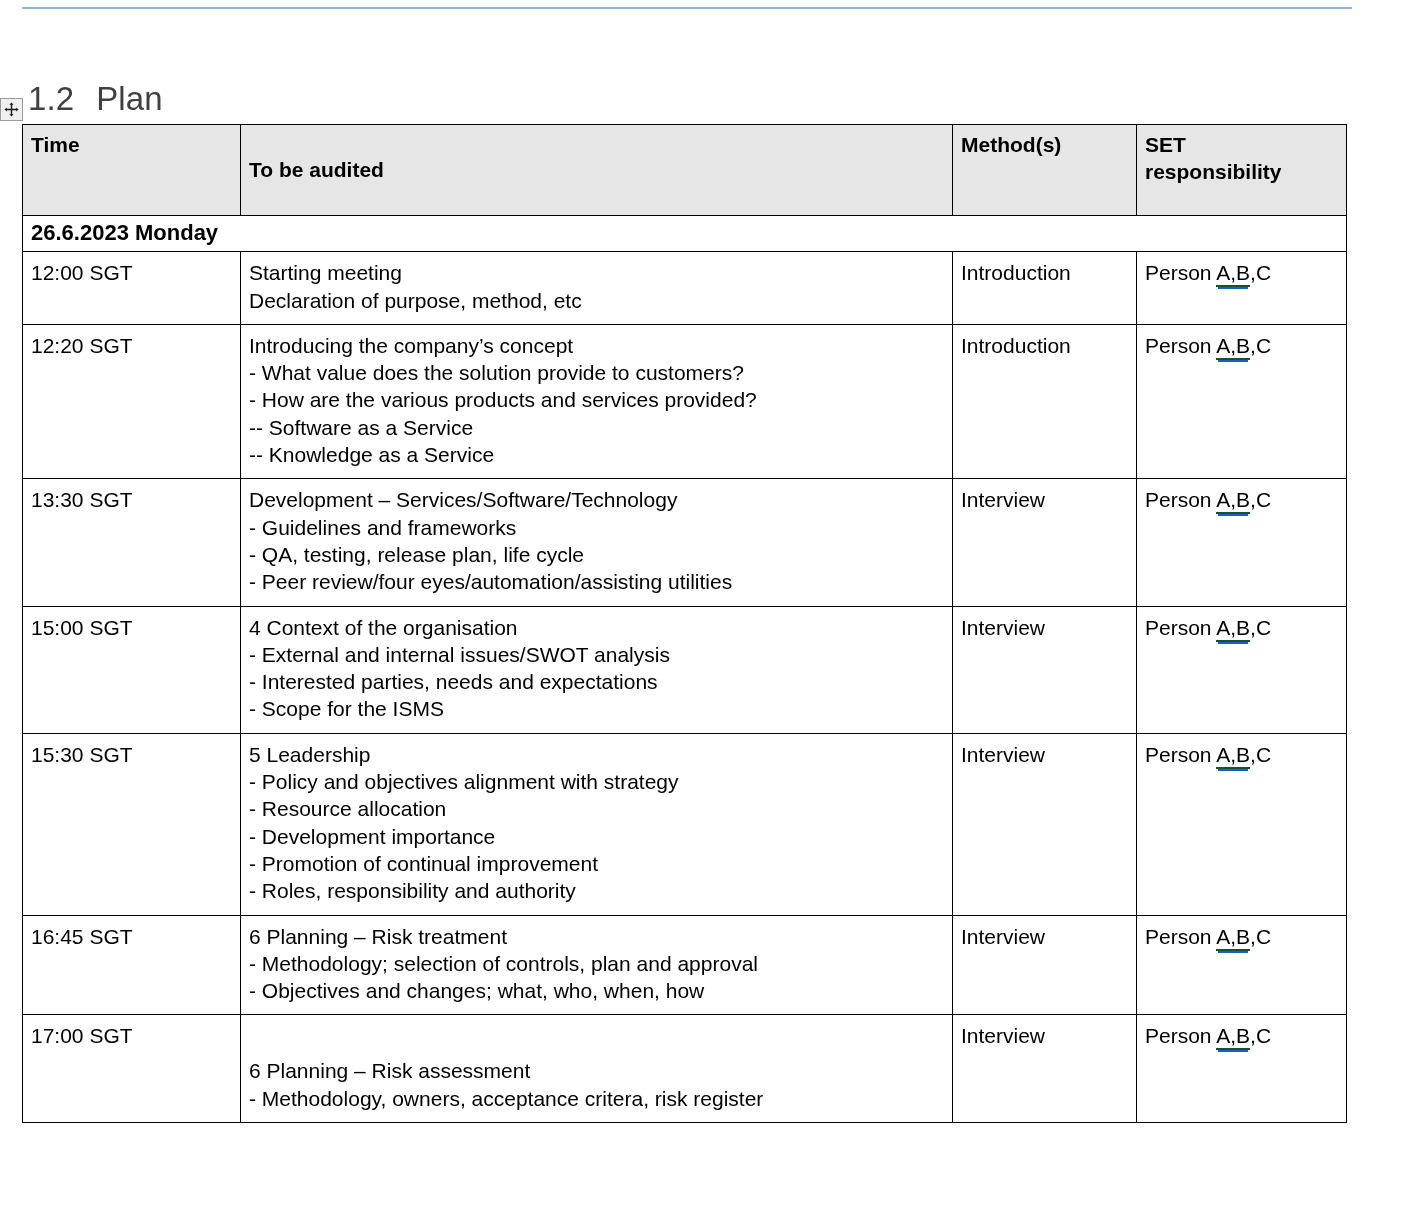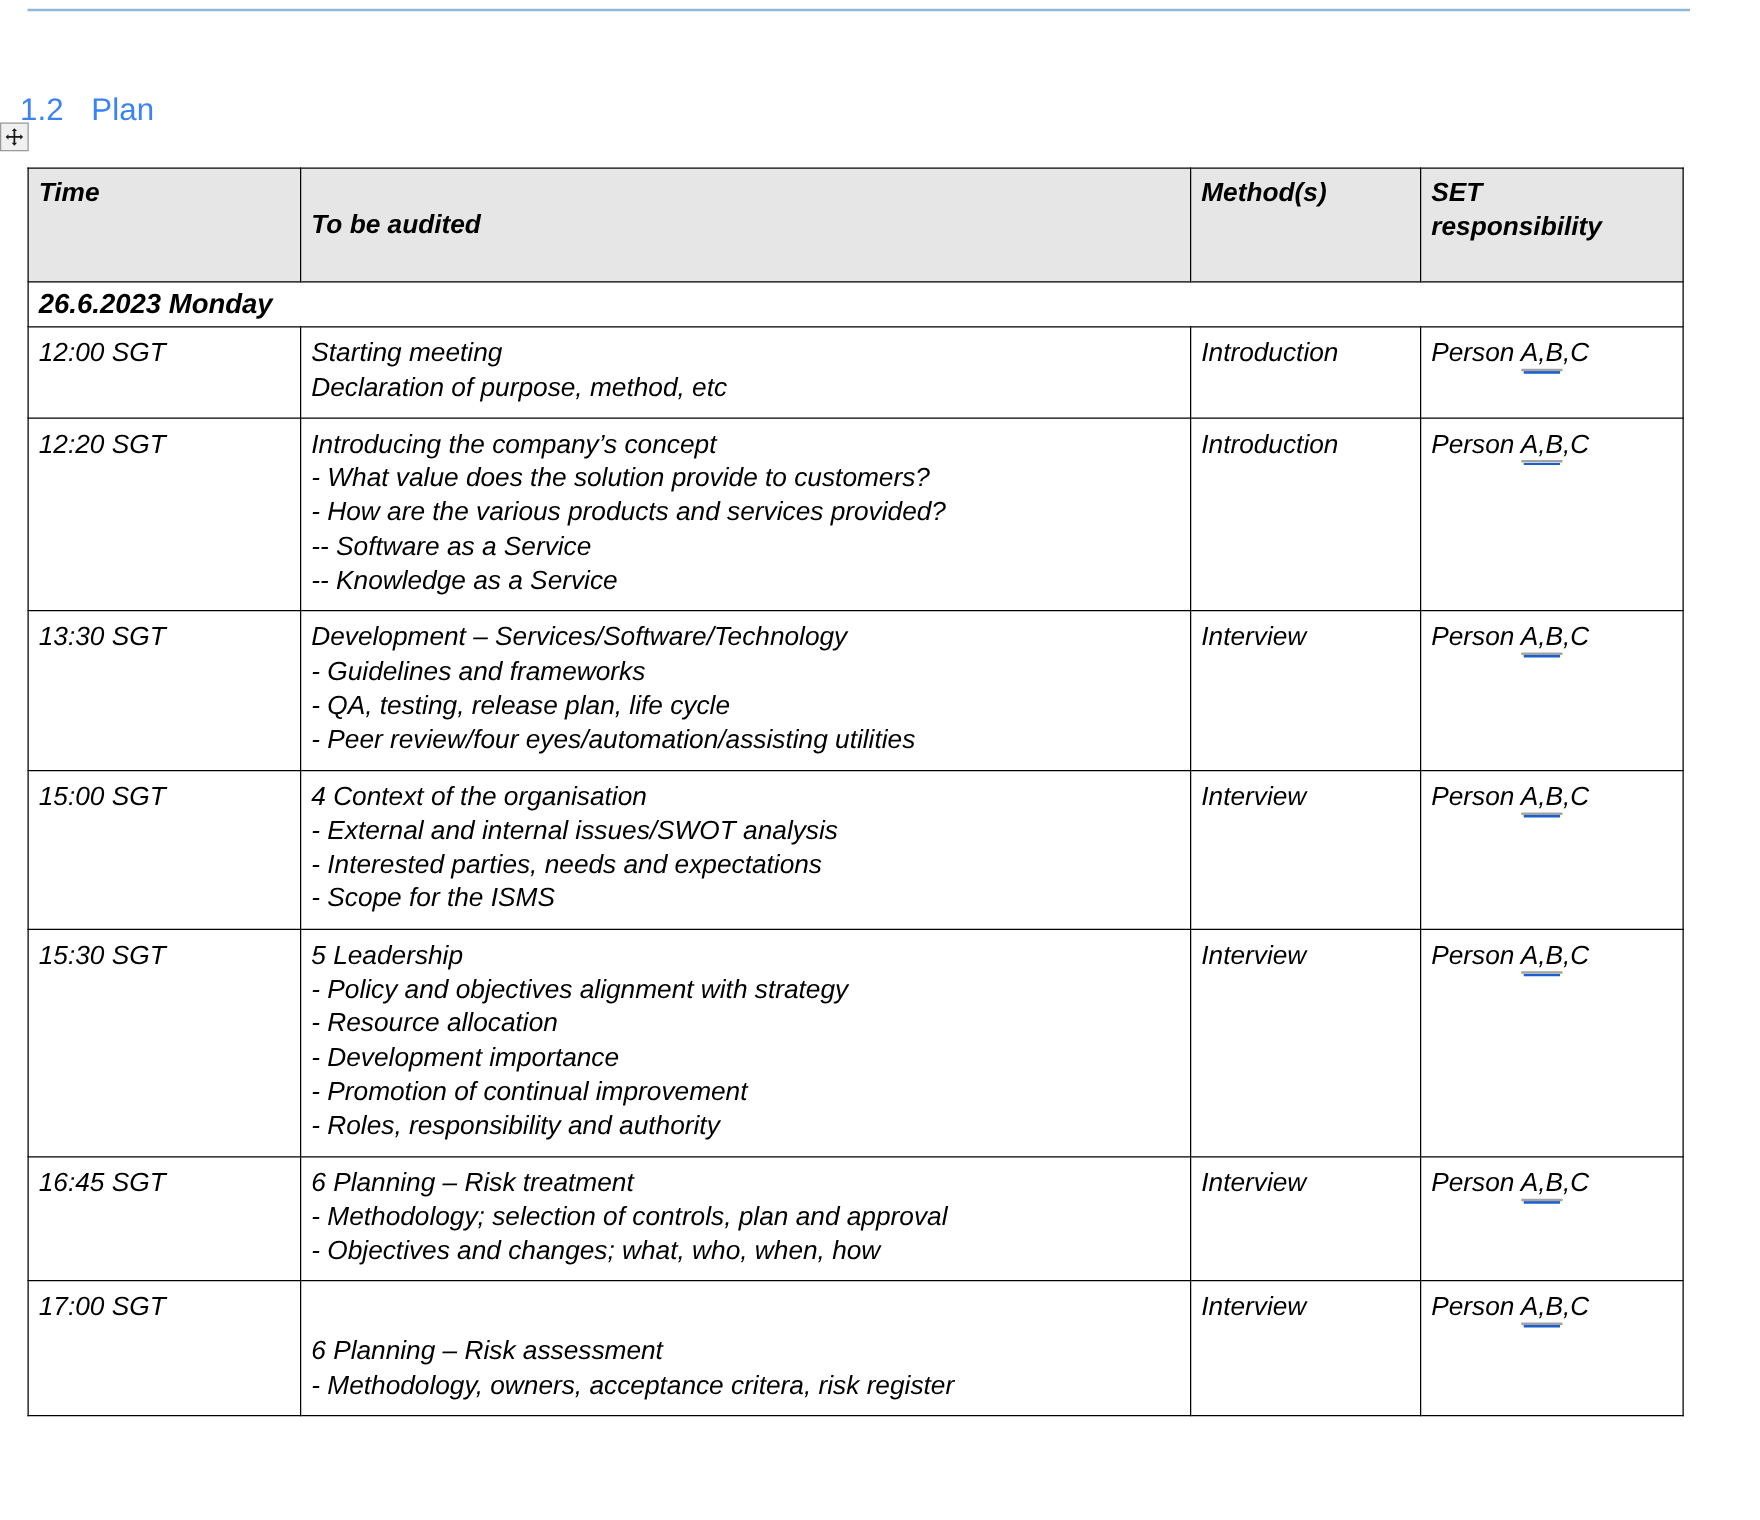--- a/index.html
+++ b/index.html
@@ -23,25 +23,25 @@
     left: 22px;
     top: 7px;
     width: 1330px;
     height: 0;
     border-top: 2px solid #8fb8d8;
   }
 
   
   .heading2 {
     position: absolute;
-    left: 16px;
+    left: 28px;
     top: 53px;
-    font-size: 25px;
+    font-size: 33px;
     font-weight: 400;
-    color: #3b82f6;
+    color: #404040;
     letter-spacing: 0.1px;
     white-space: nowrap;
   }
   .heading2 .num { margin-right: 22px; }
 
   
   .move-handle {
     position: absolute;
     left: 0px;
     top: 98px;
@@ -53,27 +53,26 @@
     display: flex;
     align-items: center;
     justify-content: center;
   }
   .move-handle svg { display: block; }
 
   
   .plan-table {
     position: absolute;
     left: 22px;
-    top: 134px;
+    top: 124px;
     width: 1324px;
     border-collapse: collapse;
     table-layout: fixed;
     font-size: 21px;
     line-height: 1.30;
-    font-style: italic;
   }
   .plan-table td, .plan-table th {
     border: 1.6px solid #000000;
     vertical-align: top;
     padding: 6px 8px 10px 8px;
     text-align: left;
     font-weight: 400;
   }
 
   col.c-time  { width: 218px; }
@@ -102,21 +101,21 @@
   .row td { padding-top: 7px; }
   .row td.time { white-space: nowrap; }
   .row td.body { padding-top: 7px; }
   .row td.offset { padding-top: 42px; }
   .row td.endday { padding-top: 22px; padding-bottom: 30px; }
 
   .ln { display: block; white-space: nowrap; }
 
   
   .grammar {
-    border-bottom: 2px solid #a3a3a3;
+    border-bottom: 2px solid #14532d;
     box-shadow: 0 4px 0 -2px #1a5fd0;
     padding-bottom: 1px;
   }
 </style>
 </head>
 <body>
 
 <div class="top-rule"></div>
 
 <h2 class="heading2">

